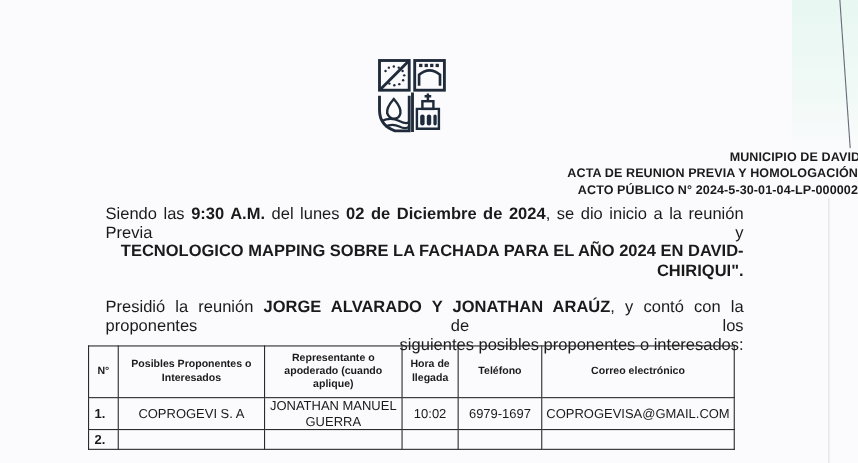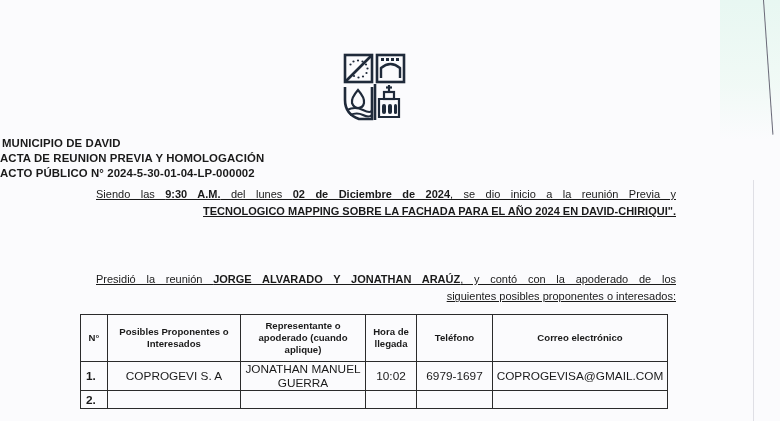--- a/index.html
+++ b/index.html
@@ -19,28 +19,28 @@
       background: #6a6a78; transform: rotate(-4deg); transform-origin: top left;
     }
     .paper-edge2 {
       position: absolute; left: 753px; top: 180px; width: 1px; height: 241px;
       background: #d8d8de; opacity: .8;
     }
     .logo {
       position: absolute; left: 341px; top: 52px; width: 97px; height: 70px;
     }
     .title-block {
-      position: absolute; left: 0; top: 136px; width: 780px; text-align: left;
+      position: absolute; left: 0; top: 136px; width: 780px; text-align: right;
       font-weight: bold; font-size: 11.4px; line-height: 15px; letter-spacing: 0.1px;
     }
     .title-block div { width: 780px; }
     .t1 { padding-left: 2px; }
     .para {
       position: absolute; left: 96px; width: 580px;
-      font-size: 11px; line-height: 17.2px; text-align: justify; text-decoration: underline;
+      font-size: 15px; line-height: 17.2px; text-align: justify;
     }
     .para b { font-weight: bold; }
     .p1 { top: 186px; }
     .p2 { top: 271px; }
     .just-line { display: block; text-align: justify; text-align-last: justify; }
     .last-line { display: block; text-align: right; }
     table.att {
       position: absolute; left: 80px; top: 314px; width: 587px;
       border-collapse: collapse; table-layout: fixed;
       font-size: 11.8px;
@@ -125,21 +125,21 @@
   <div>ACTA DE REUNION PREVIA Y HOMOLOGACIÓN</div>
   <div>ACTO PÚBLICO N° 2024-5-30-01-04-LP-000002</div>
 </div>
 
 <div class="para p1">
   <span class="just-line"><span>Siendo las </span><b>9:30 A.M.</b><span> del lunes </span><b>02 de Diciembre de 2024</b><span>, se dio inicio a la reunión Previa y</span></span>
   <b class="last-line">TECNOLOGICO MAPPING SOBRE LA FACHADA PARA EL AÑO 2024 EN DAVID-CHIRIQUI".</b>
 </div>
 
 <div class="para p2">
-  <span class="just-line"><span>Presidió la reunión </span><b>JORGE ALVARADO Y JONATHAN ARAÚZ</b><span>, y contó con la apoderado de los</span></span>
+  <span class="just-line"><span>Presidió la reunión </span><b>JORGE ALVARADO Y JONATHAN ARAÚZ</b><span>, y contó con la proponentes de los</span></span>
   <span class="last-line">siguientes posibles proponentes o interesados:</span>
 </div>
 
 <table class="att">
   <colgroup>
     <col class="c0">
       <col class="c1">
       <col class="c2">
       <col class="c3">
       <col class="c4">

